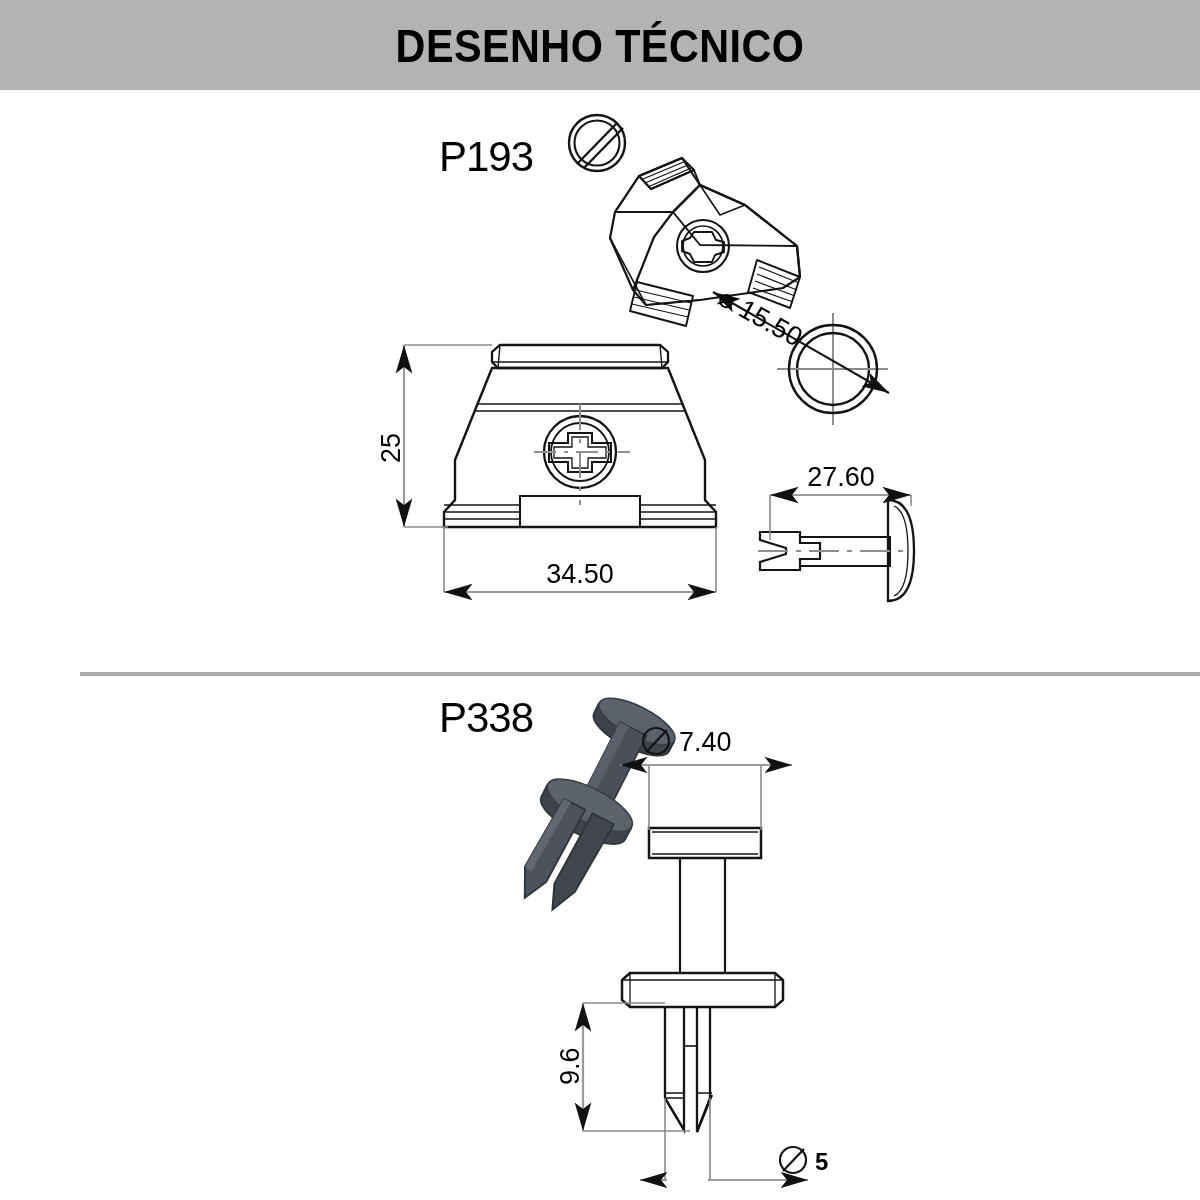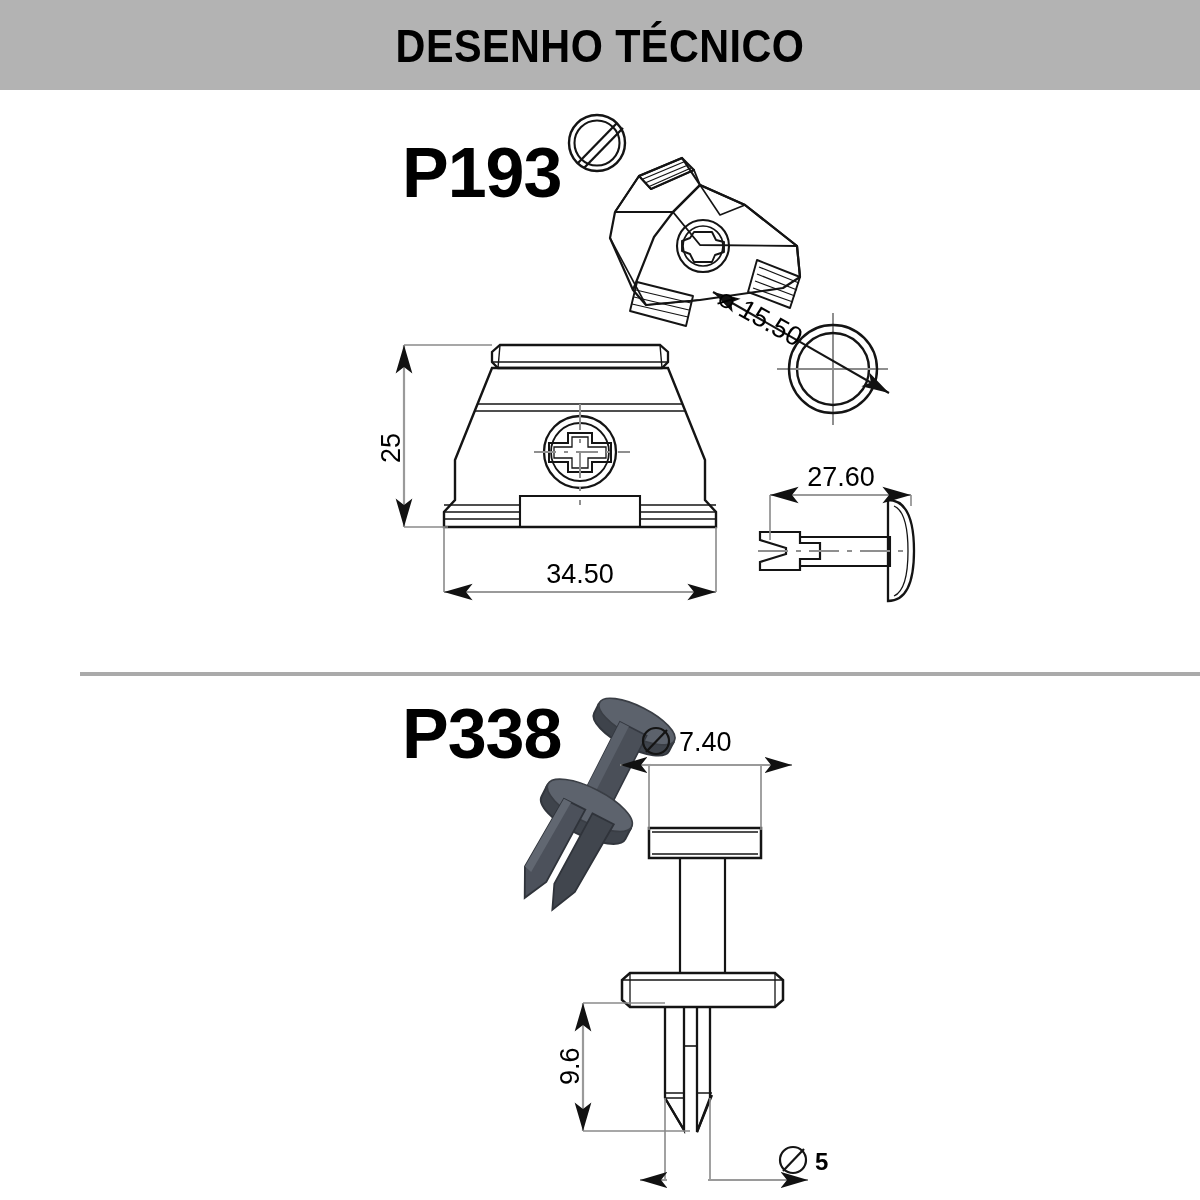--- a/index.html
+++ b/index.html
@@ -52,25 +52,26 @@
     left: 80px;
     top: 672px;
     width: 1120px;
     height: 4px;
     background: #aaaaaa;
   }
   
   .part-label {
     position: absolute;
     font-family: "Liberation Sans", sans-serif;
-    font-weight: 700;
-    font-size: 70px;
+    font-weight: 400;
+    font-size: 42px;
     color: #000000;
     letter-spacing: -1px;
     white-space: nowrap;
+    margin-left: 37px;
   }
   #label-p193 { left: 402px; top: 133px; }
   #label-p338 { left: 402px; top: 694px; }
 
   
   .draw-layer {
     position: absolute;
     left: 0; top: 0;
     width: 1200px;
     height: 1200px;

